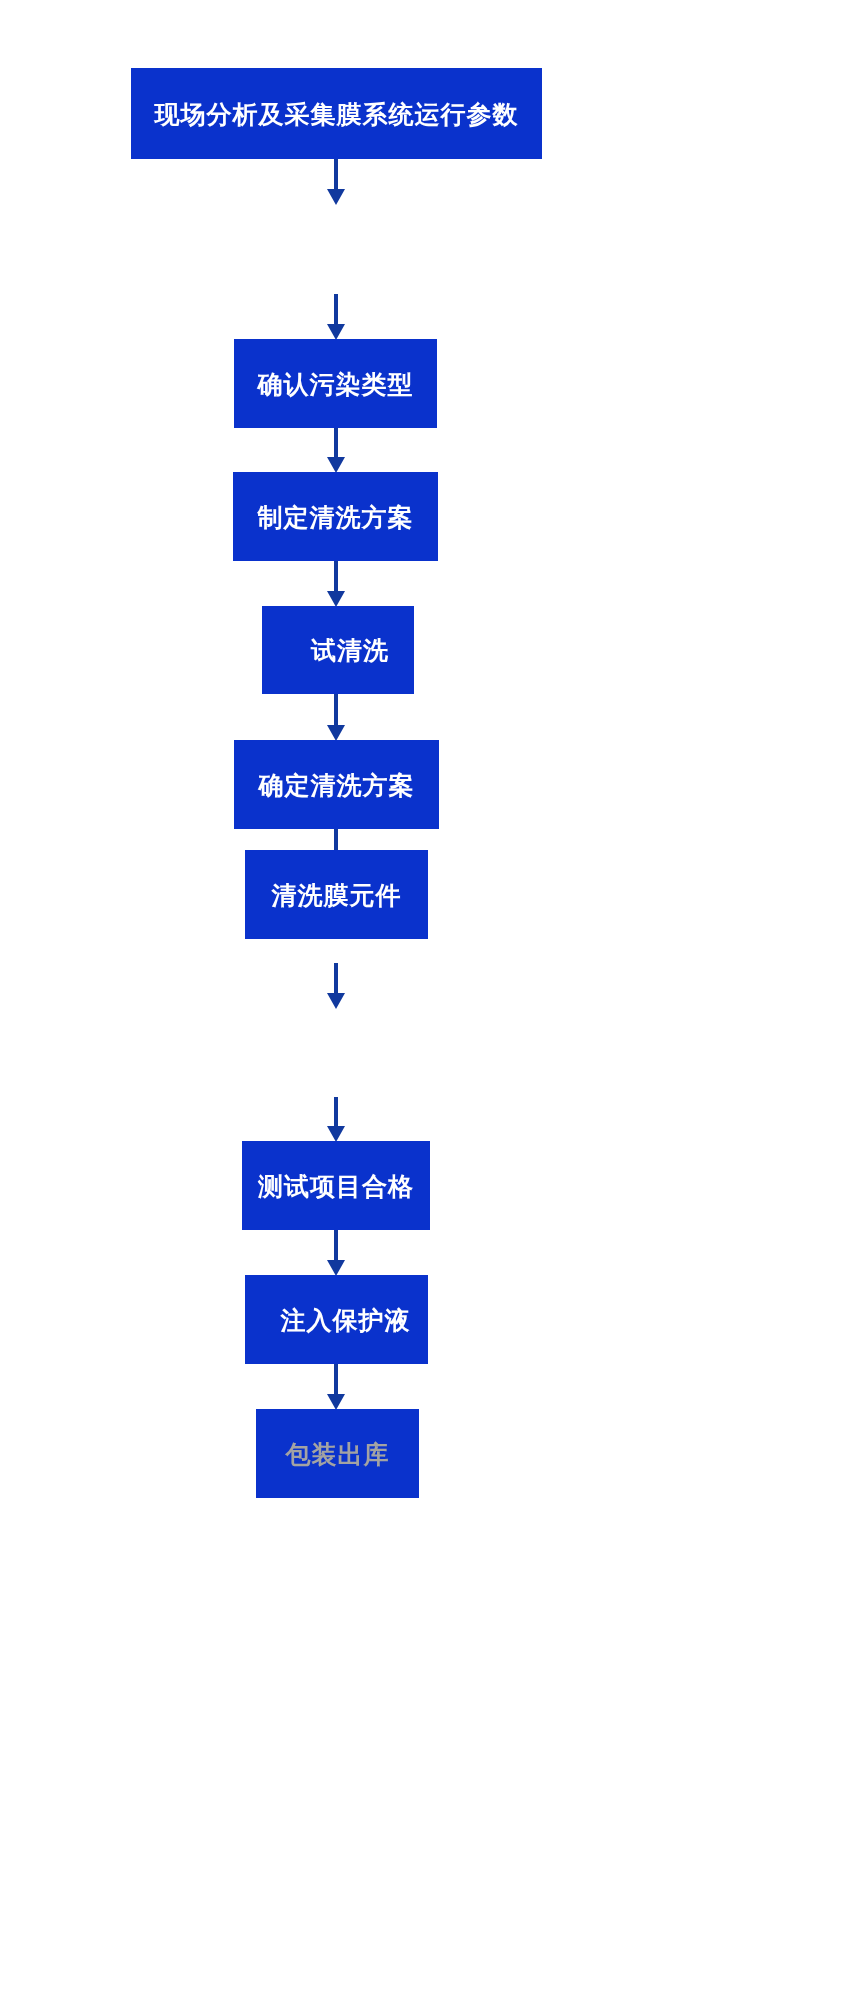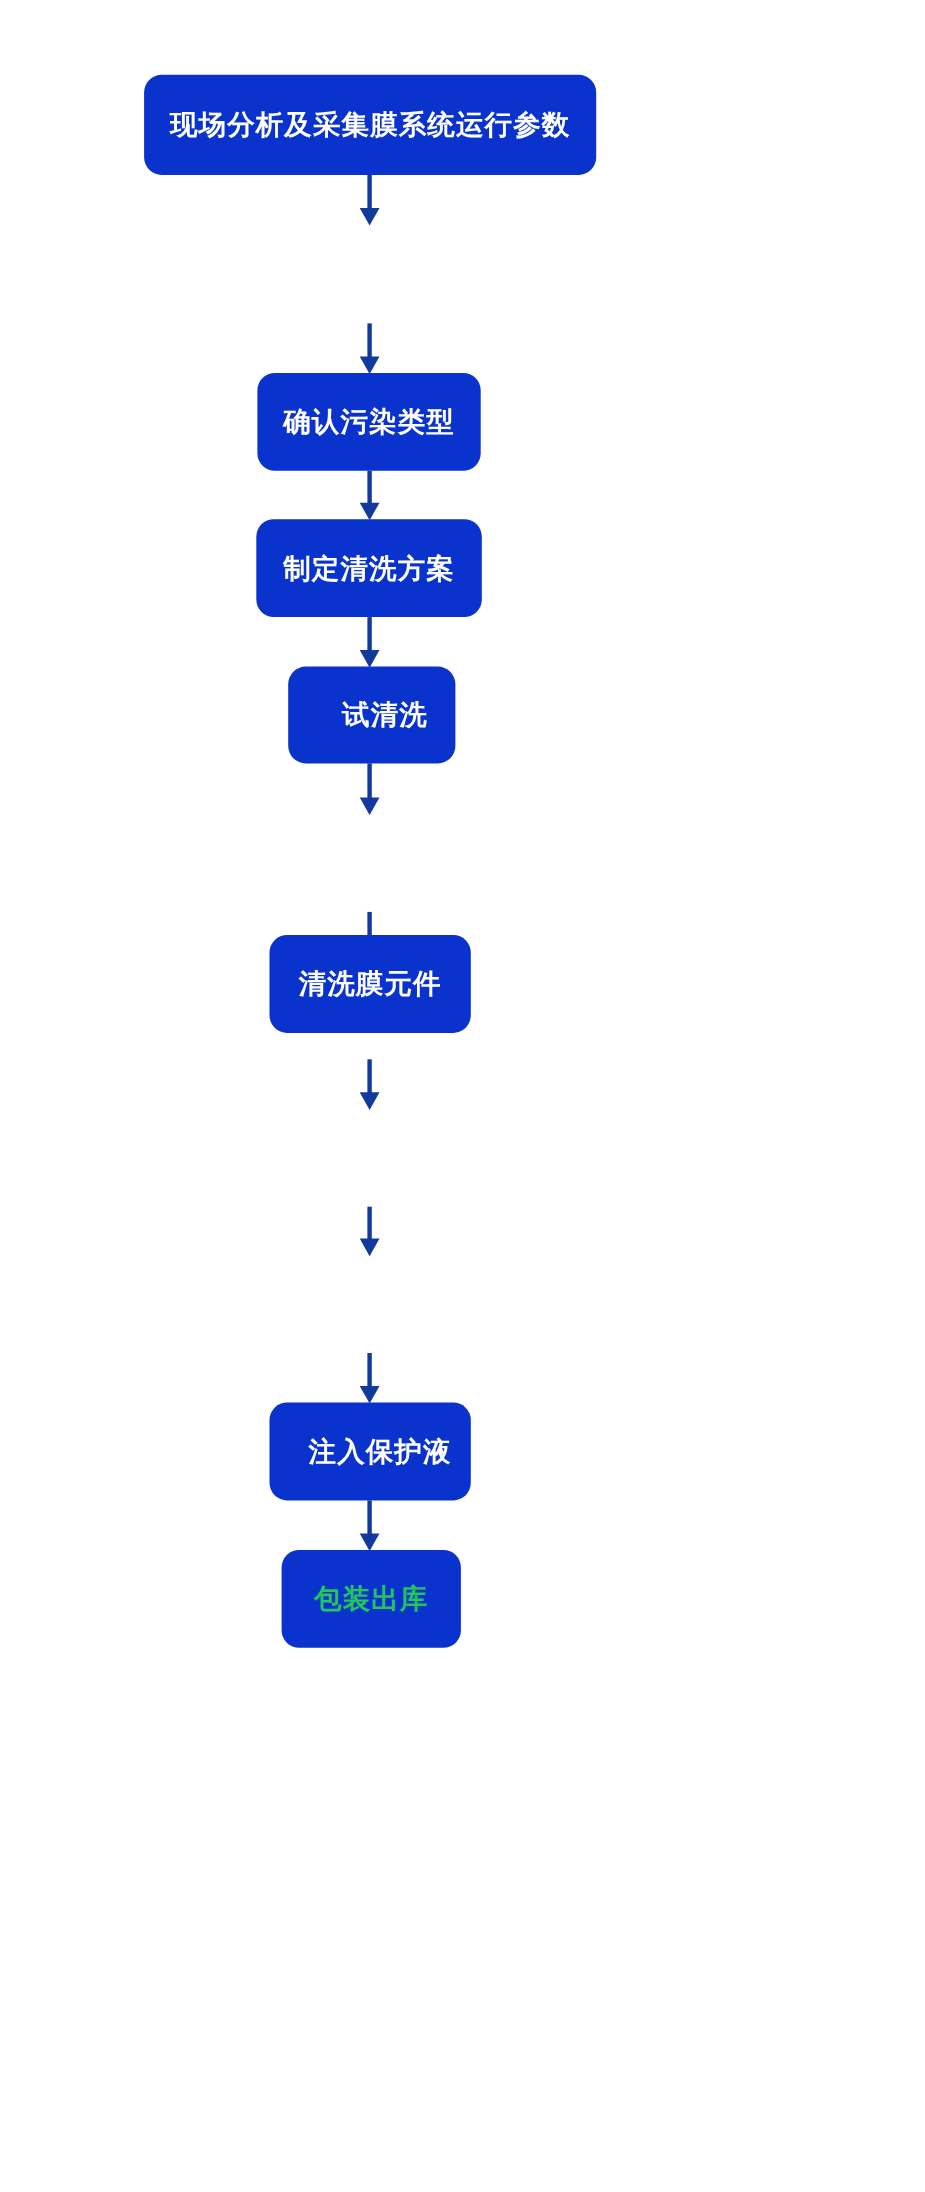--- a/index.html
+++ b/index.html
@@ -19,21 +19,20 @@
     height: 1993px;
     background: #ffffff;
   }
   .node {
     position: absolute;
     background: #0a32cc;
     display: flex;
     align-items: center;
     justify-content: center;
     box-sizing: border-box;
-    border-radius: 16px;
   }
   .node-label {
     color: #ffffff;
     font-weight: bold;
     font-size: 25px;
     letter-spacing: 1px;
     line-height: 1.2;
     text-align: center;
     white-space: nowrap;
     font-family: "Liberation Sans", "DejaVu Sans", sans-serif;
@@ -109,22 +108,28 @@
     </div>
     <div class="node" style="left: 234px; top: 339px; width: 203px; height: 89px; background: rgb(10, 50, 204);">
       <span class="node-label" style="color: rgb(255, 255, 255);">确认污染类型</span>
     </div>
     <div class="node" style="left: 233px; top: 472px; width: 205px; height: 89px; background: rgb(10, 50, 204);">
       <span class="node-label" style="color: rgb(255, 255, 255);">制定清洗方案</span>
     </div>
     <div class="node" style="left: 262px; top: 606px; width: 152px; height: 88px; background: rgb(10, 50, 204);">
       <span class="node-label" style="color: rgb(255, 255, 255); margin-left: 24px;">试清洗</span>
     </div>
+    <div class="node" style="left: 234px; top: 740px; width: 205px; height: 89px; background: rgb(10, 50, 204);">
+      <span class="node-label" style="color: rgb(255, 255, 255);">确定清洗方案</span>
+    </div>
     <div class="node" style="left: 245px; top: 850px; width: 183px; height: 89px; background: rgb(10, 50, 204);">
       <span class="node-label" style="color: rgb(255, 255, 255);">清洗膜元件</span>
+    </div>
+    <div class="node" style="left: 242px; top: 1141px; width: 188px; height: 89px; background: rgb(10, 50, 204);">
+      <span class="node-label" style="color: rgb(255, 255, 255);">测试项目合格</span>
     </div>
     <div class="node" style="left: 245px; top: 1275px; width: 183px; height: 89px; background: rgb(10, 50, 204); padding-left: 18px;">
       <span class="node-label" style="color: rgb(255, 255, 255);">注入保护液</span>
     </div>
     <div class="node" style="left: 256px; top: 1409px; width: 163px; height: 89px; background: rgb(10, 50, 204);">
-      <span class="node-label" style="color: #22c55e;">包装出库</span>
+      <span class="node-label" style="color: #a3a3a3;">包装出库</span>
     </div>
   </div>
 
 </body></html>

